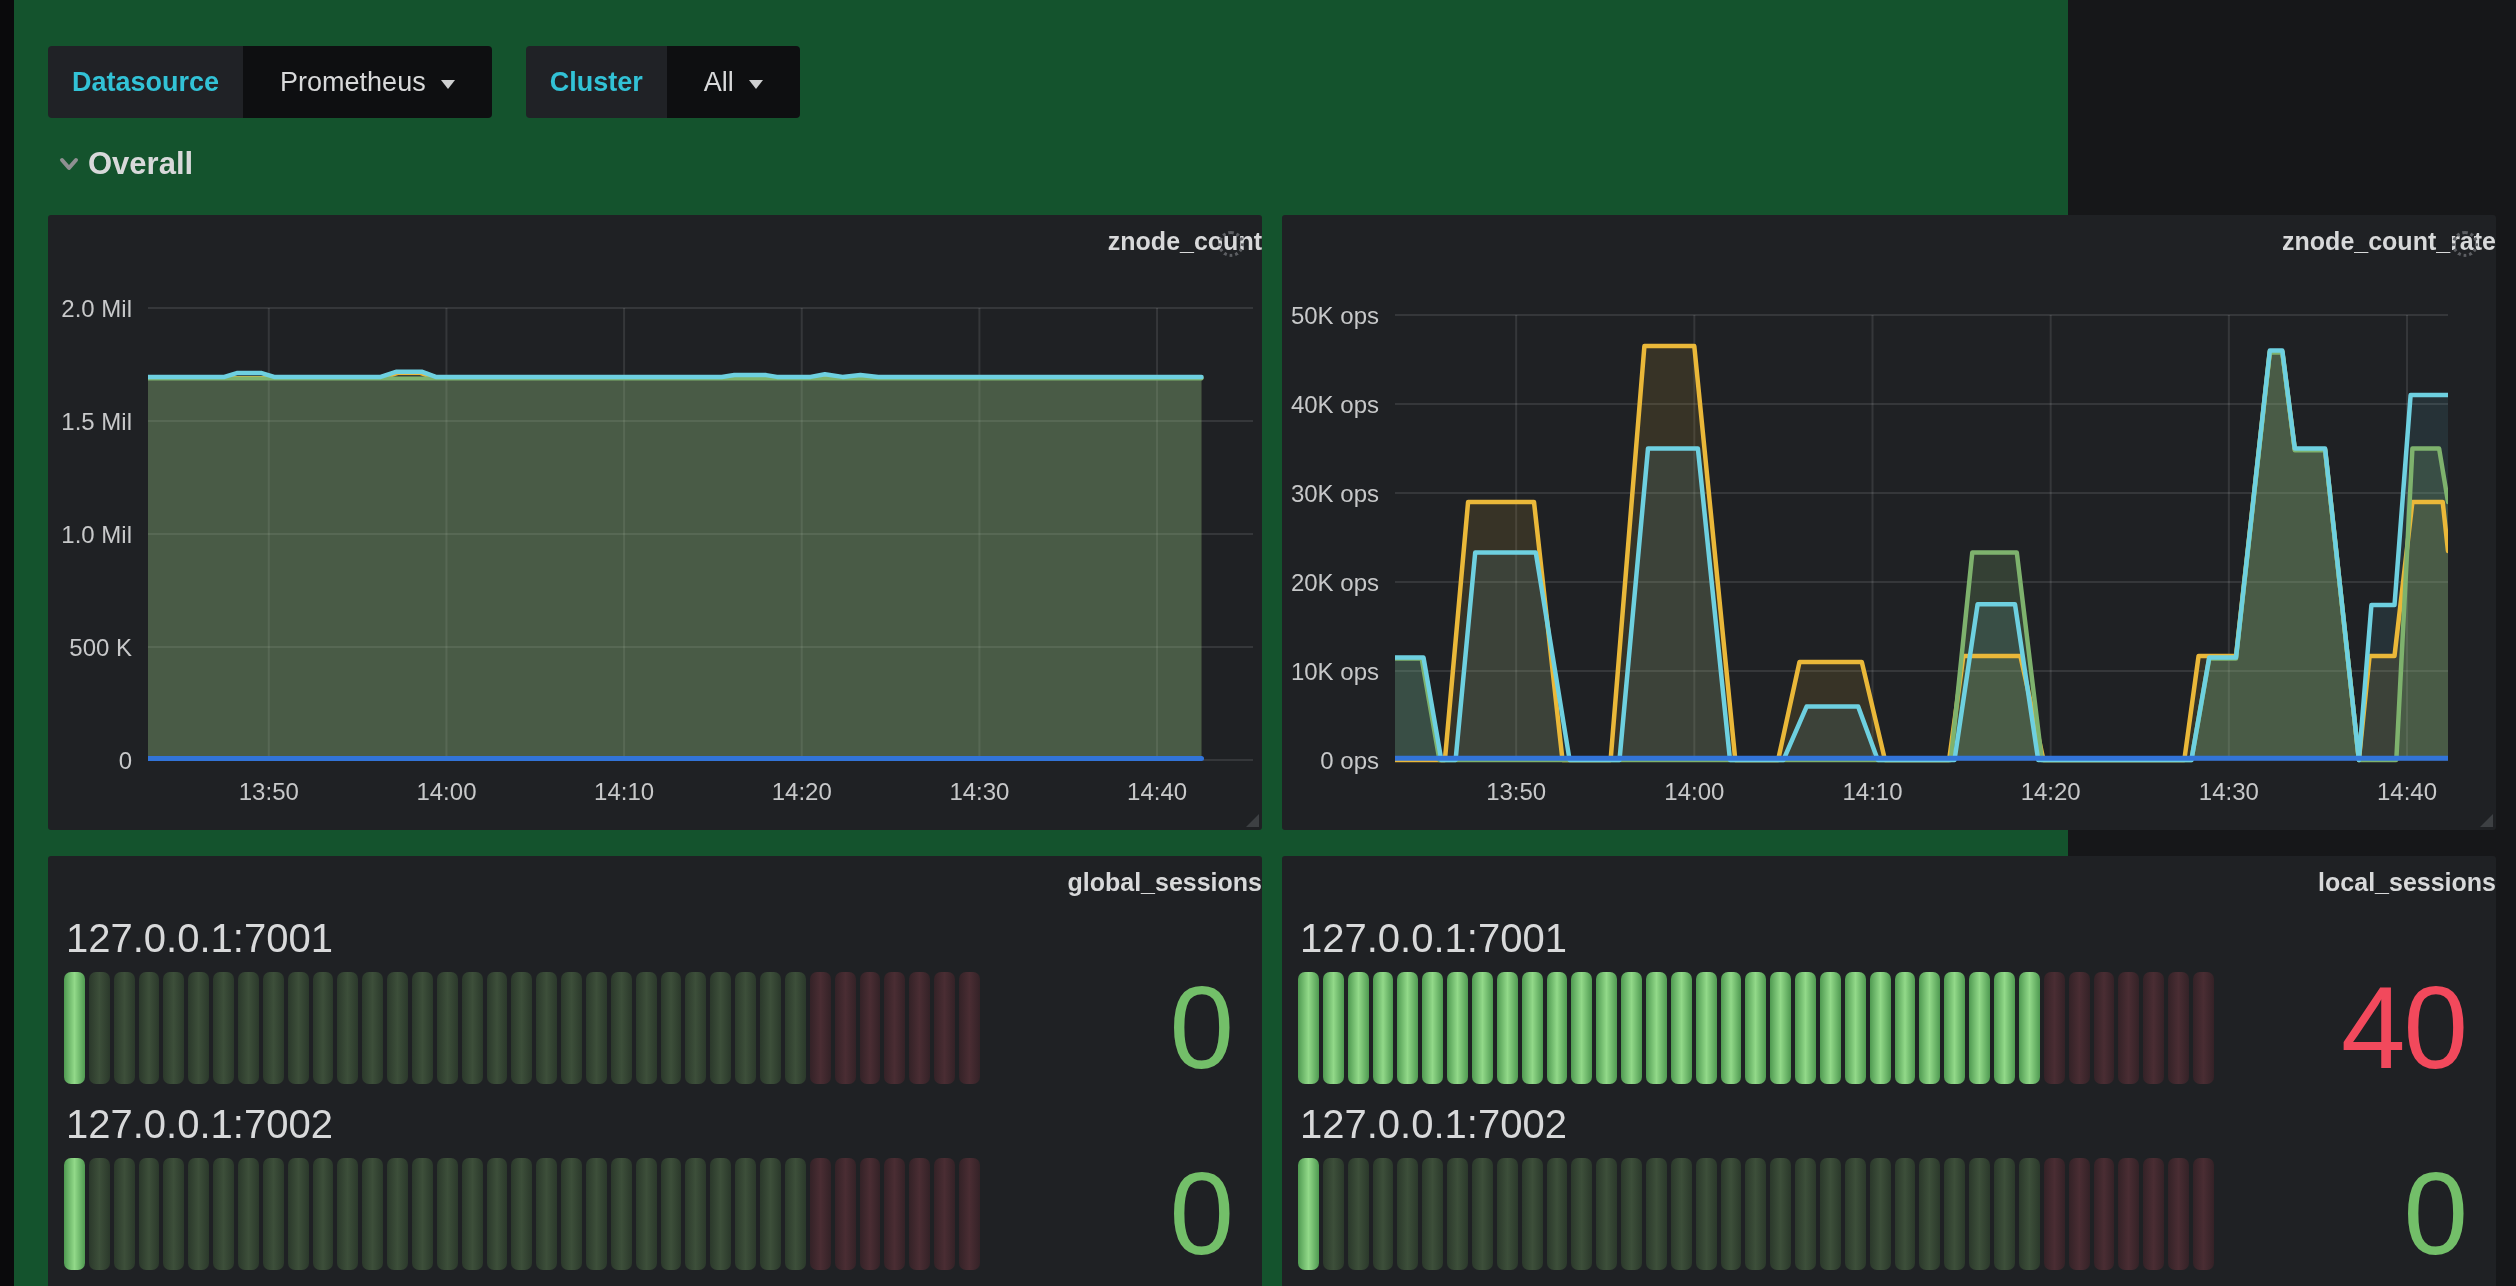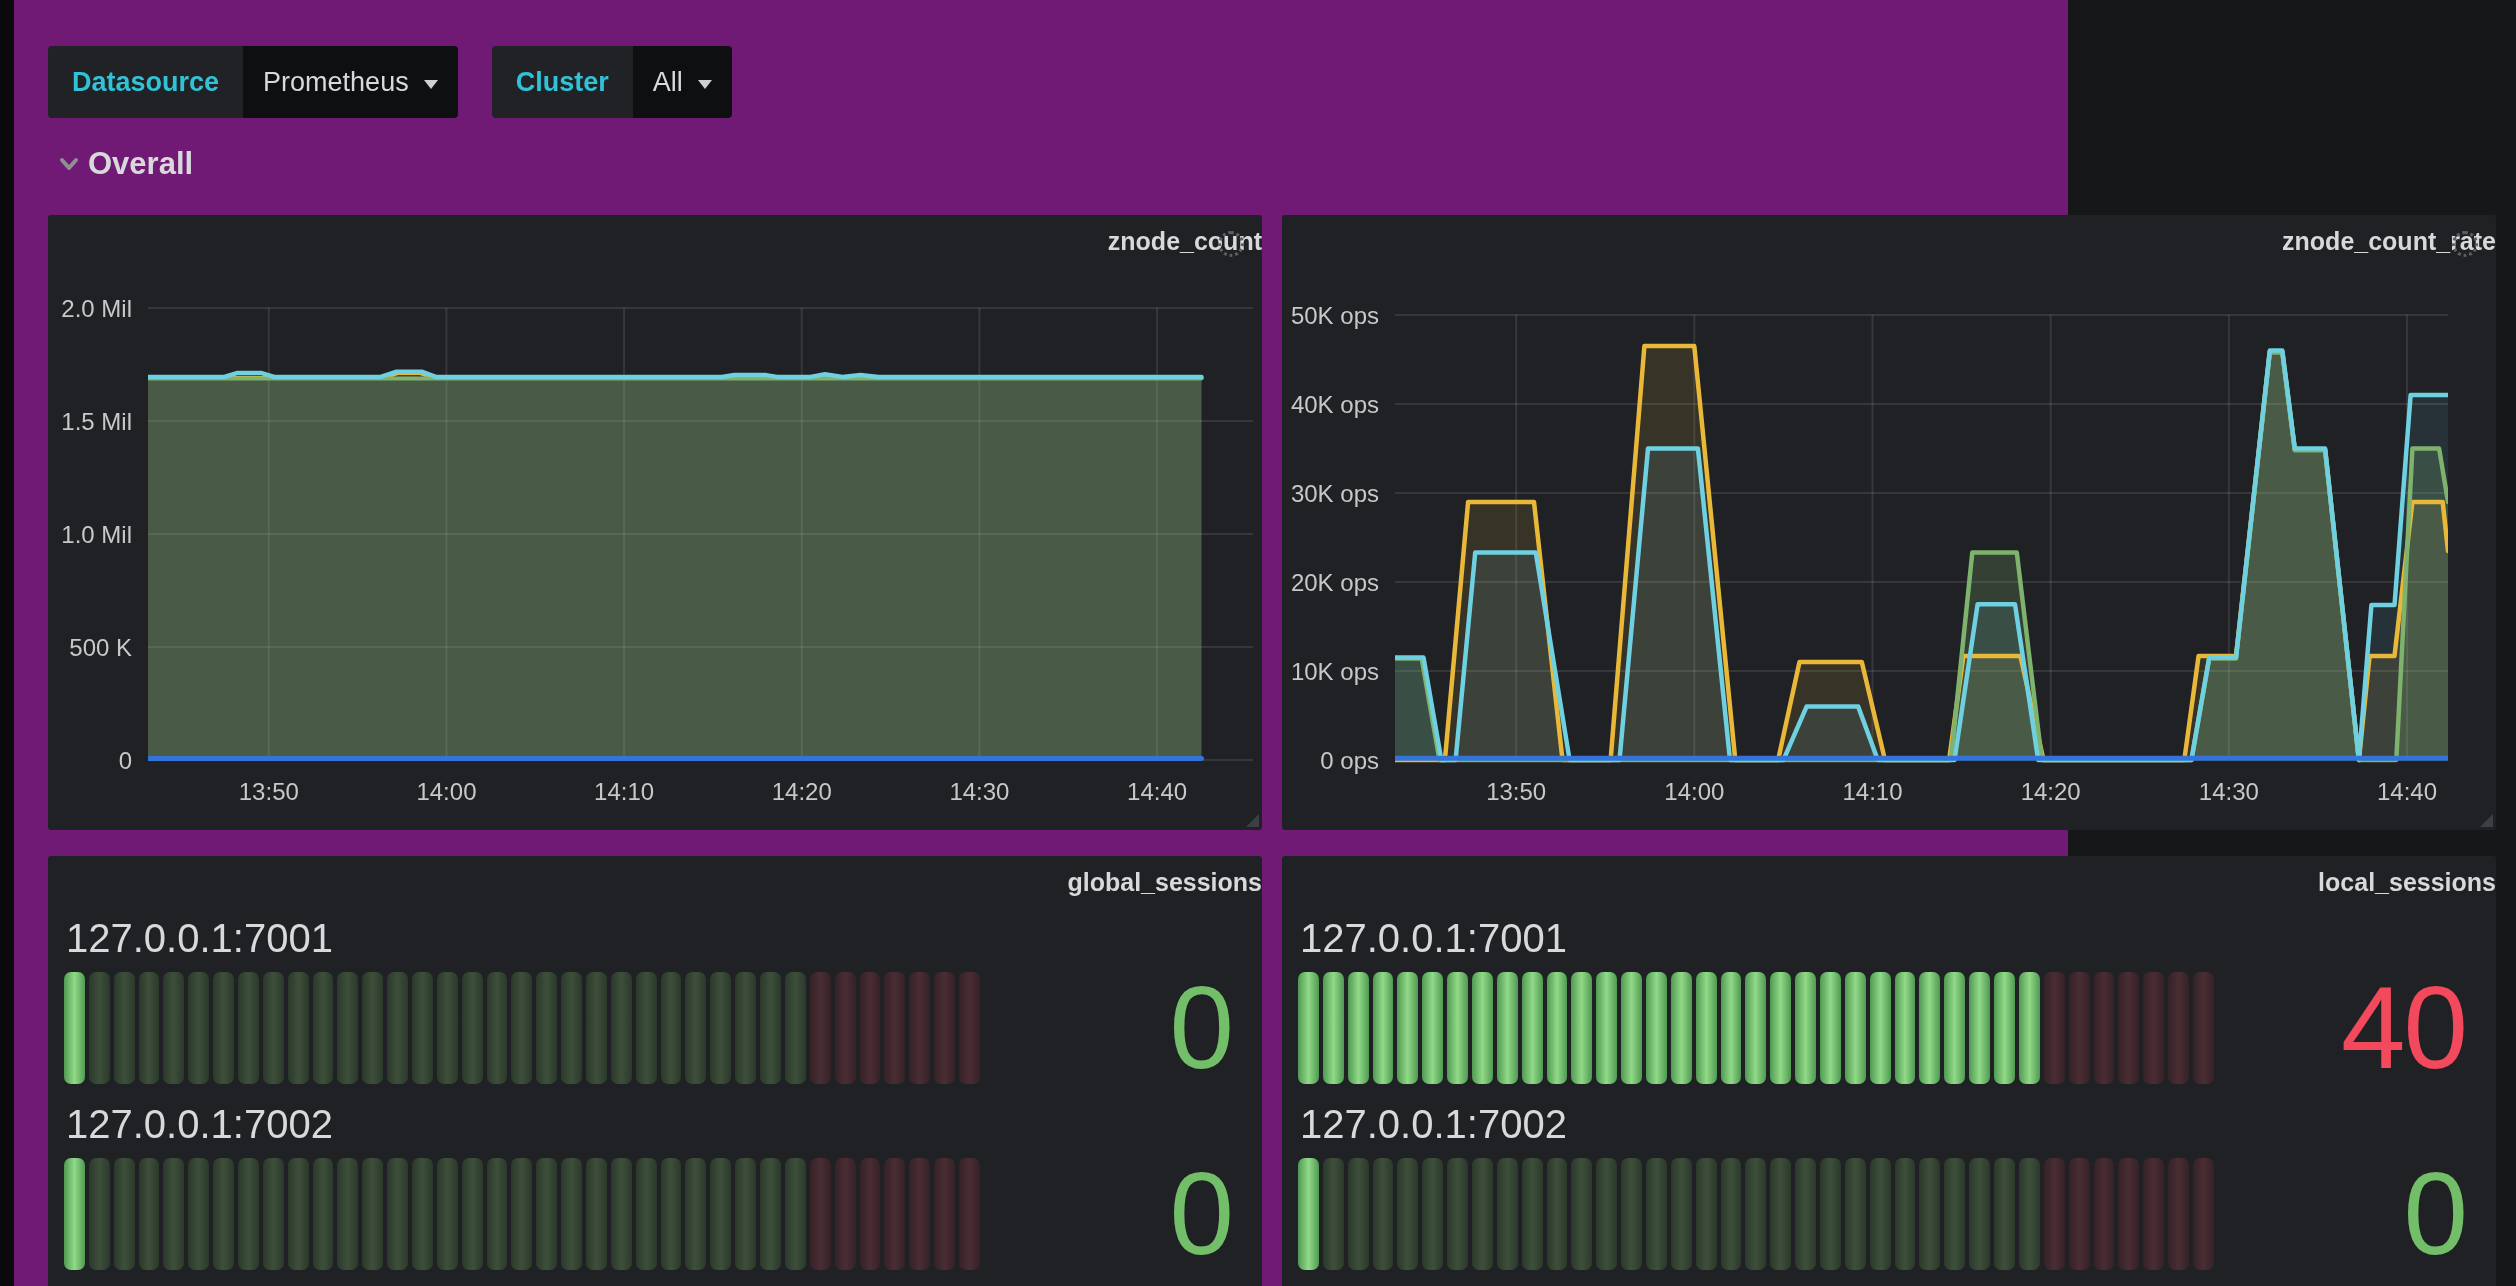--- a/index.html
+++ b/index.html
@@ -1,27 +1,27 @@
 <!DOCTYPE html>
 <html><head>
 <meta charset="utf-8">
 <style>
   html,body{margin:0;padding:0;background:#161719;}
   body{width:2516px;height:1286px;overflow:hidden;position:relative;
        font-family:"Liberation Sans","DejaVu Sans",sans-serif;color:#d8d9da;}
-  #stage{position:absolute;inset:0;width:2068px;height:1286px;background:#701a75;}
+  #stage{position:absolute;inset:0;width:2068px;height:1286px;background:#14532d;}
   .left-strip{position:absolute;left:0;top:0;width:14px;height:100%;background:#0a0a0c;}
 
   
   .submenu{position:absolute;left:48px;top:46px;display:flex;gap:34px;}
   .var-group{display:flex;height:72px;border-radius:4px;overflow:hidden;}
   .var-label{background:#202226;display:flex;align-items:center;padding:0 24px;
              font-size:27px;font-weight:700;}
   .var-value{background:#0e0f11;color:#d8d9da;display:flex;align-items:center;
-             padding:0 20px;font-size:27px;font-weight:500;gap:15px;cursor:pointer;}
+             padding:0 37px;font-size:27px;font-weight:500;gap:15px;cursor:pointer;}
   .caret{width:0;height:0;border-left:7px solid transparent;border-right:7px solid transparent;
          border-top:9px solid #cfd0d1;margin-top:4px;}
 
   
   .section-header{position:absolute;left:54px;top:146px;display:flex;align-items:center;
                   gap:4px;cursor:pointer;}
   .section-title{font-size:31px;font-weight:700;color:#d8d9da;}
 
   
   .panel{position:absolute;background:#1f2124;border-radius:3px;}

